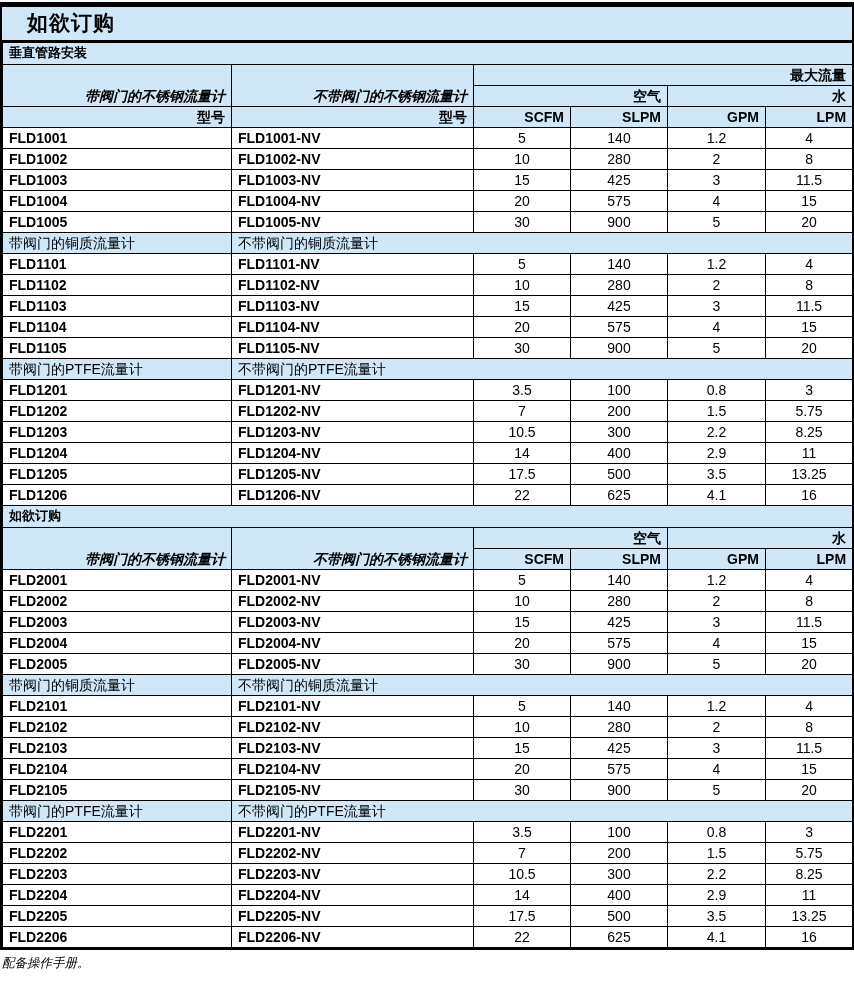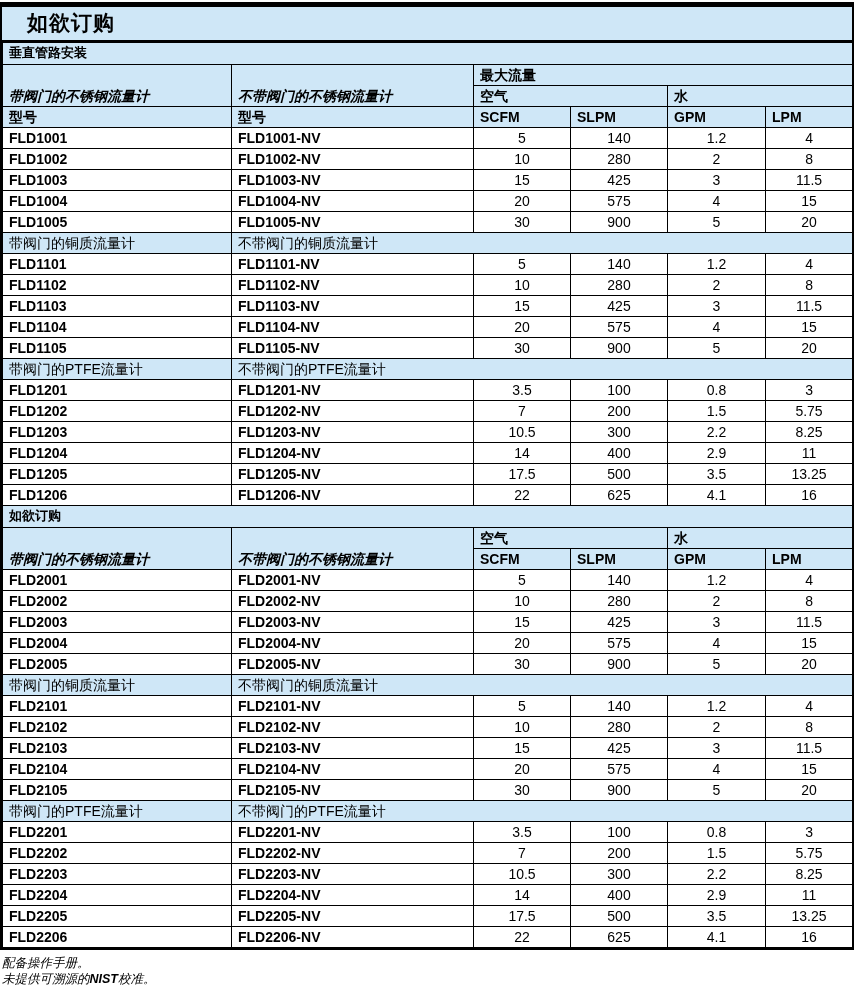--- a/index.html
+++ b/index.html
@@ -42,21 +42,21 @@
   tr.section-heading-row td {
     background:var(--blue);
     font-weight:bold;
     font-size:13px;
     text-align:left;
     height:22px;
   }
   tr.hdr td {
     background:var(--blue);
     font-weight:bold;
-    text-align:left;
+    text-align:right;
   }
   td.lh {
     text-align:left;
     vertical-align:bottom;
     padding-bottom:2px;
     font-style:italic;
   }
   td.mh { text-align:left;margin-top:8px; }
   tr.subhdr td {
     background:var(--blue);
@@ -394,15 +394,14 @@
             <td class="num">22</td>
             <td class="num">625</td>
             <td class="num">4.1</td>
             <td class="num">16</td>
           </tr>
         </tbody>
     </table>
   </div>
   <div class="footnotes" id="footnotes">
       <div class="footnote"><span>配备操作手册。</span></div>
-      <div class="footnote"><span>未提供可溯源的</span><span class="b">NIST</span><span>校准。</span></div>
     </div>
 </div>
 
 </body></html>

